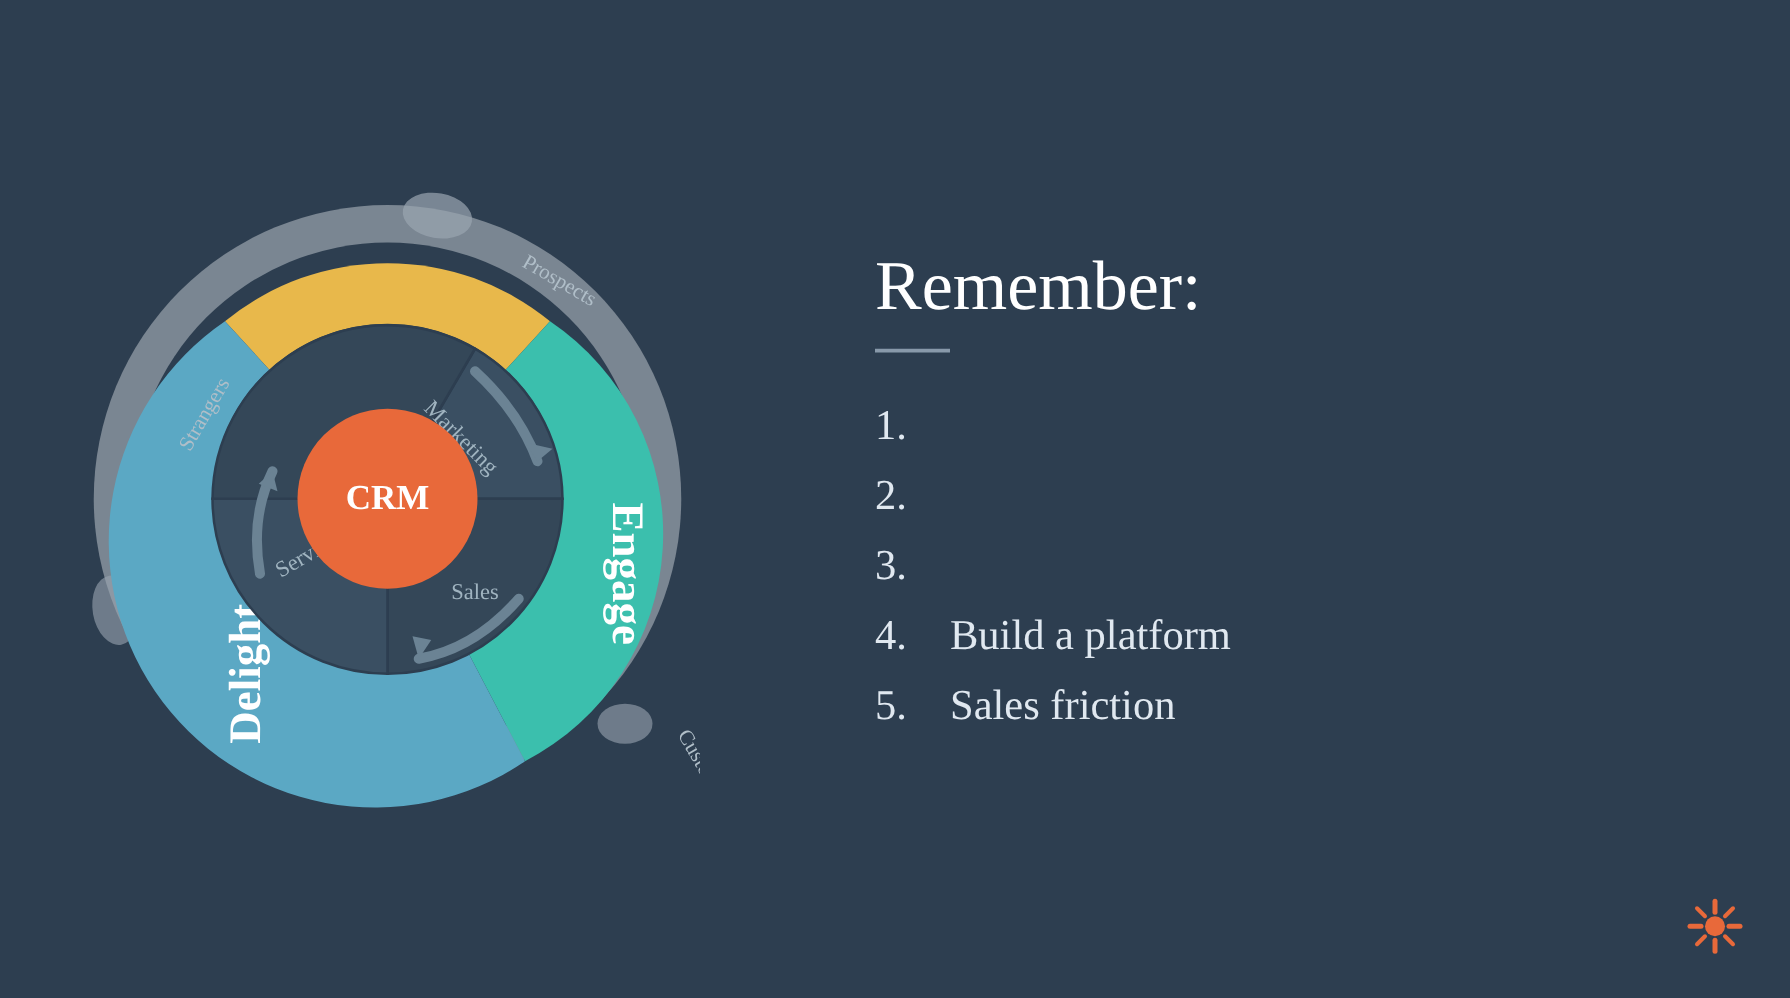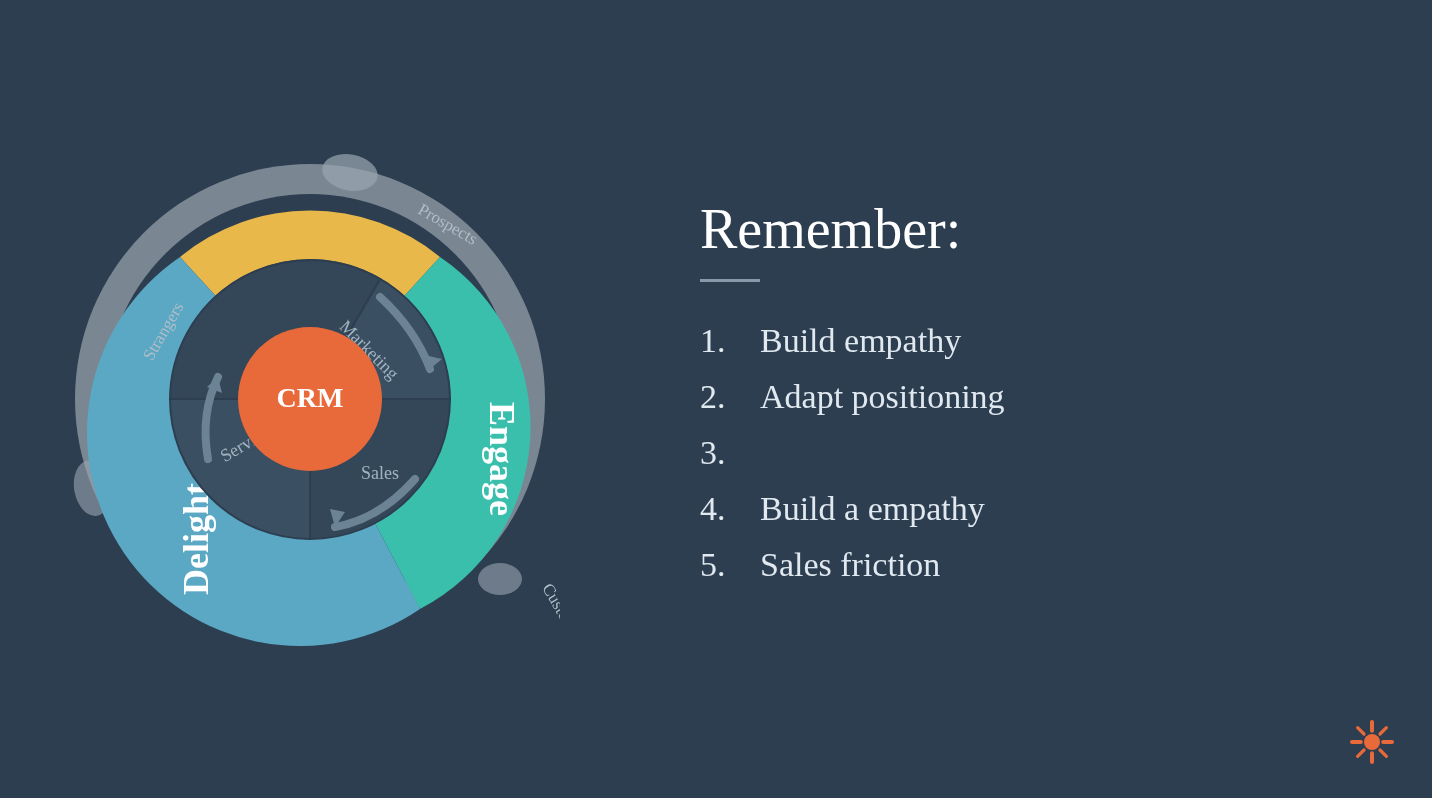--- a/index.html
+++ b/index.html
@@ -158,32 +158,30 @@
     </svg>
   </div>
 </div>
 
 <div class="right-panel">
   <h1 class="remember-title">Remember:</h1>
   <div class="divider"></div>
   <ol class="remember-list">
   <li>
         <span class="list-number">1.</span>
-        <span>Build empathy</span>
       </li>
       <li>
         <span class="list-number">2.</span>
-        <span>Adapt positioning</span>
       </li>
       <li>
         <span class="list-number">3.</span>
       </li>
       <li>
         <span class="list-number">4.</span>
-        <span>Build a empathy</span>
+        <span>Build a platform</span>
       </li>
       <li>
         <span class="list-number">5.</span>
         <span>Sales friction</span>
       </li>
     </ol>
 </div>
 
 <div class="hubspot-logo">
   <svg viewBox="0 0 60 60" fill="none" xmlns="http://www.w3.org/2000/svg">

